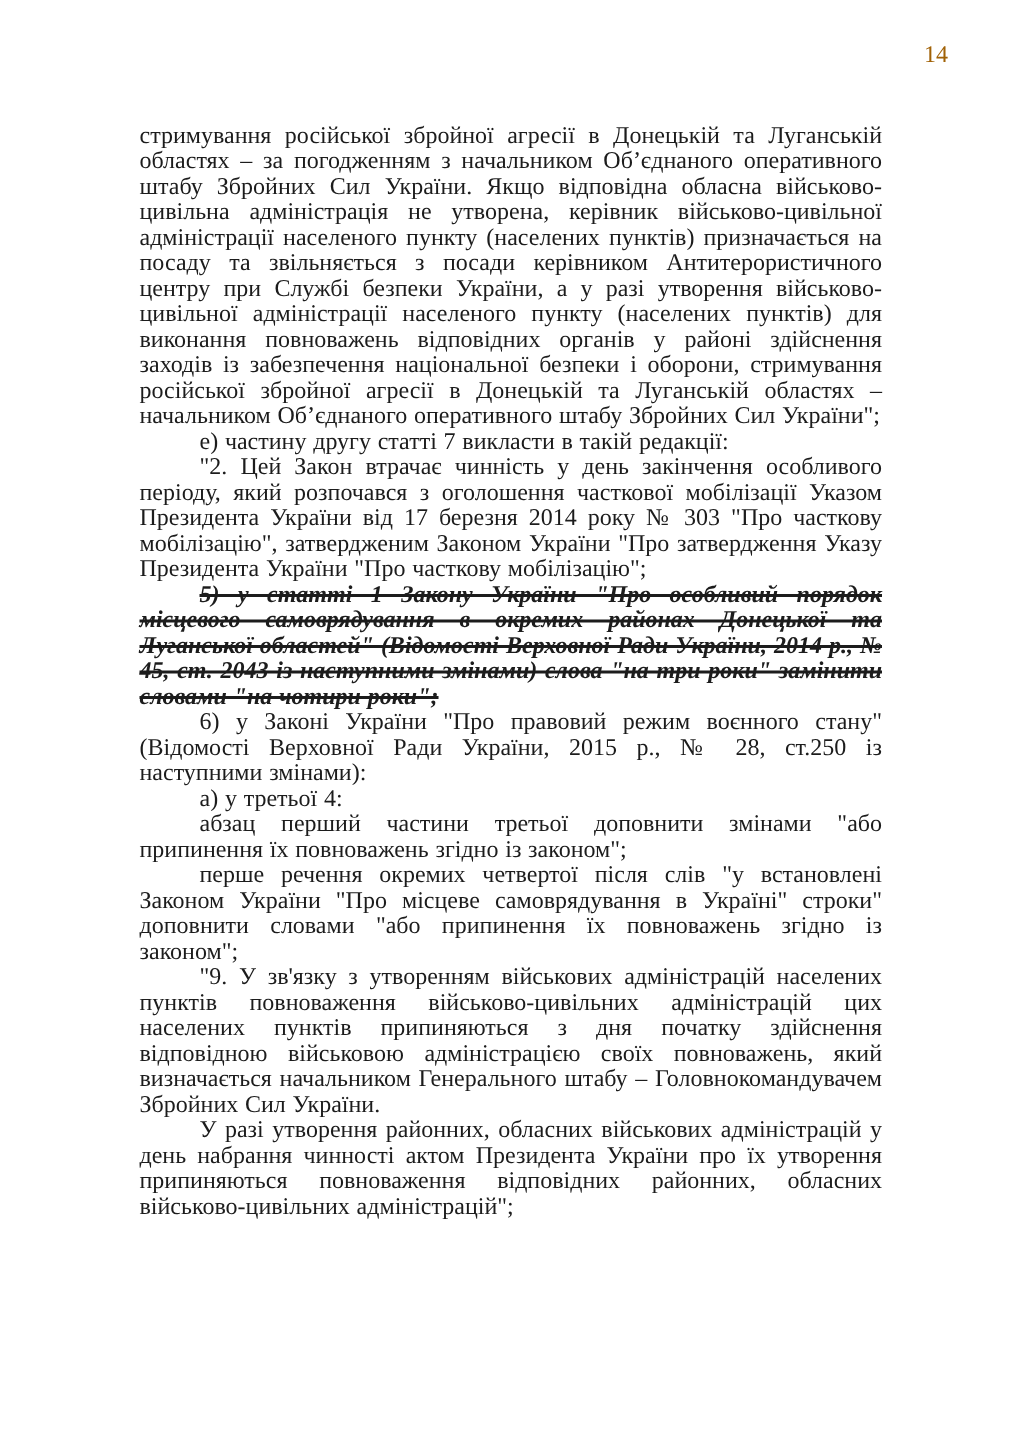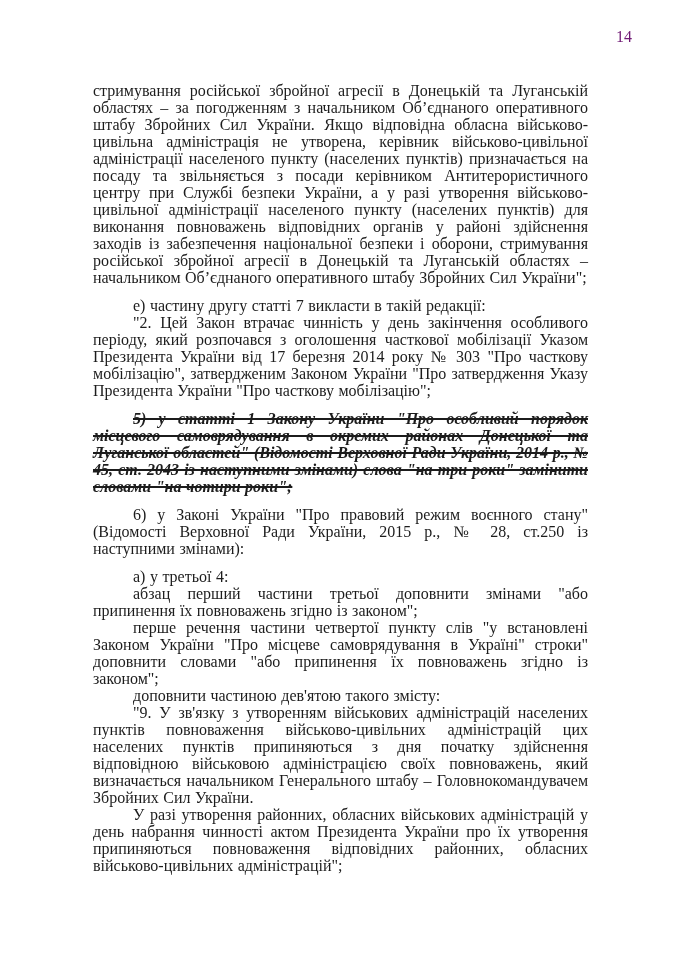--- a/index.html
+++ b/index.html
@@ -20,21 +20,21 @@
     width: 679px;
     height: 960px;
     background: #ffffff;
   }
   .page-number {
     position: absolute;
     top: 28px;
     right: 47px;
     font-size: 16px;
     line-height: 18px;
-    color: #701a75;
+    color: #a16207;
   }
   .content {
     position: absolute;
     top: 82px;
     left: 93px;
     width: 495px;
   }
   p.para {
     margin: 0;
     padding: 0;
@@ -42,21 +42,20 @@
     line-height: 17px;
     text-align: justify;
     text-justify: inter-word;
     word-spacing: 0.5px;
     color: #1c1c1c;
   }
   p.indent {
     text-indent: 40px;
   }
   p.gap {
-    margin-top: 11px;
   }
   p.strike {
     font-style: italic;
     font-weight: bold;
     text-decoration: line-through;
     text-decoration-thickness: 1.5px;
   }
 </style>
 </head>
 <body>
@@ -74,22 +73,21 @@
     <p class="para indent">"2. Цей Закон втрачає чинність у день закінчення особливого періоду, який розпочався з оголошення часткової мобілізації Указом Президента України від 17 березня 2014 року № 303 "Про часткову мобілізацію", затвердженим Законом України "Про затвердження Указу Президента України "Про часткову мобілізацію";</p>
 
     <p class="para indent gap strike">5) у статті 1 Закону України "Про особливий порядок місцевого самоврядування в окремих районах Донецької та Луганської областей" (Відомості Верховної Ради України, 2014 р., № 45, ст. 2043 із наступними змінами) слова "на три роки" замінити словами "на чотири роки";</p>
 
     <p class="para indent gap">6) у Законі України "Про правовий режим воєнного стану" (Відомості Верховної Ради України, 2015 р., № 28, ст.250 із наступними змінами):</p>
 
     <p class="para indent gap">а) у третьої 4:</p>
 
     <p class="para indent">абзац перший частини третьої доповнити змінами "або припинення їх повноважень згідно із законом";</p>
 
-    <p class="para indent">перше речення частини четвертої пункту слів "у встановлені Законом України "Про місцеве самоврядування в Україні" строки" доповнити словами "або припинення їх повноважень згідно із законом";</p>
+    <p class="para indent">перше речення окремих четвертої після слів "у встановлені Законом України "Про місцеве самоврядування в Україні" строки" доповнити словами "або припинення їх повноважень згідно із законом";</p>
 
-    <p class="para indent">доповнити частиною дев'ятою такого змісту:</p>
 
     <p class="para indent">"9. У зв'язку з утворенням військових адміністрацій населених пунктів повноваження військово-цивільних адміністрацій цих населених пунктів припиняються з дня початку здійснення відповідною військовою адміністрацією своїх повноважень, який визначається начальником Генерального штабу – Головнокомандувачем Збройних Сил України.</p>
 
     <p class="para indent">У разі утворення районних, обласних військових адміністрацій у день набрання чинності актом Президента України про їх утворення припиняються повноваження відповідних районних, обласних військово-цивільних адміністрацій";</p>
 
   </div>
 </div>
 
 </body></html>

